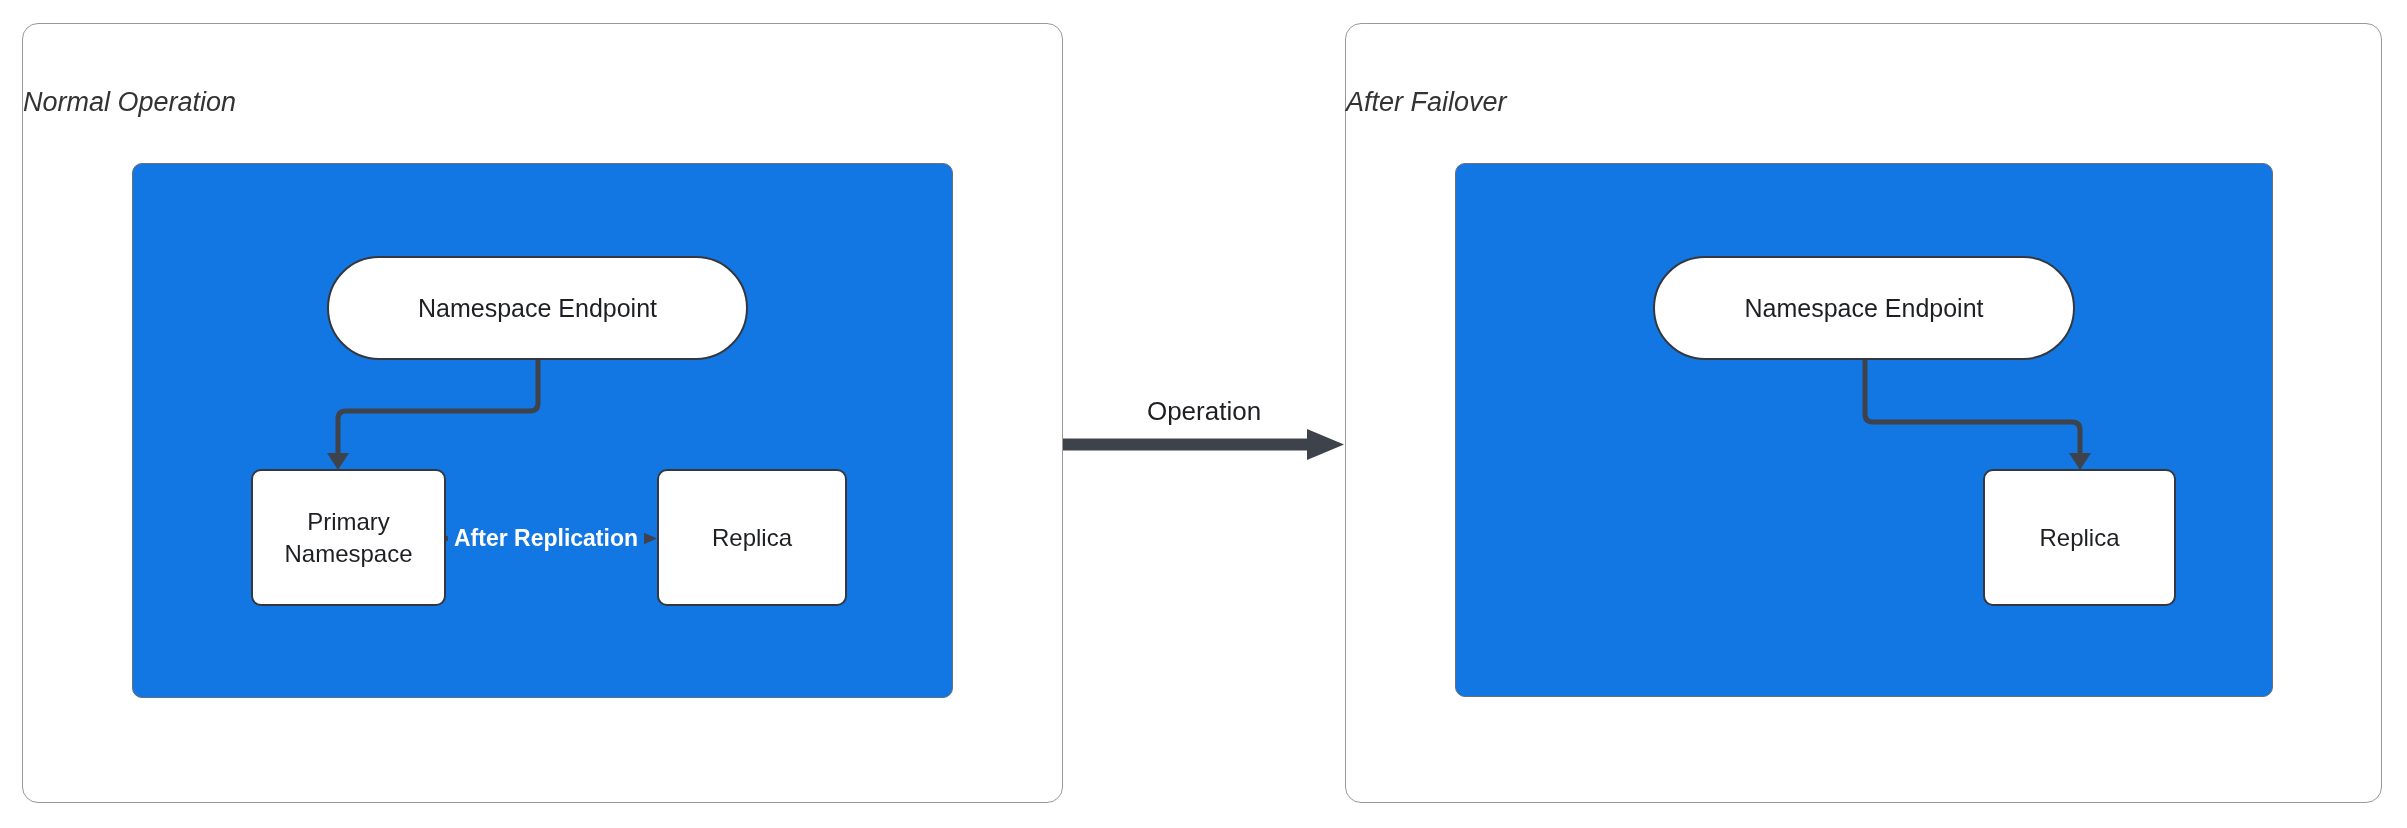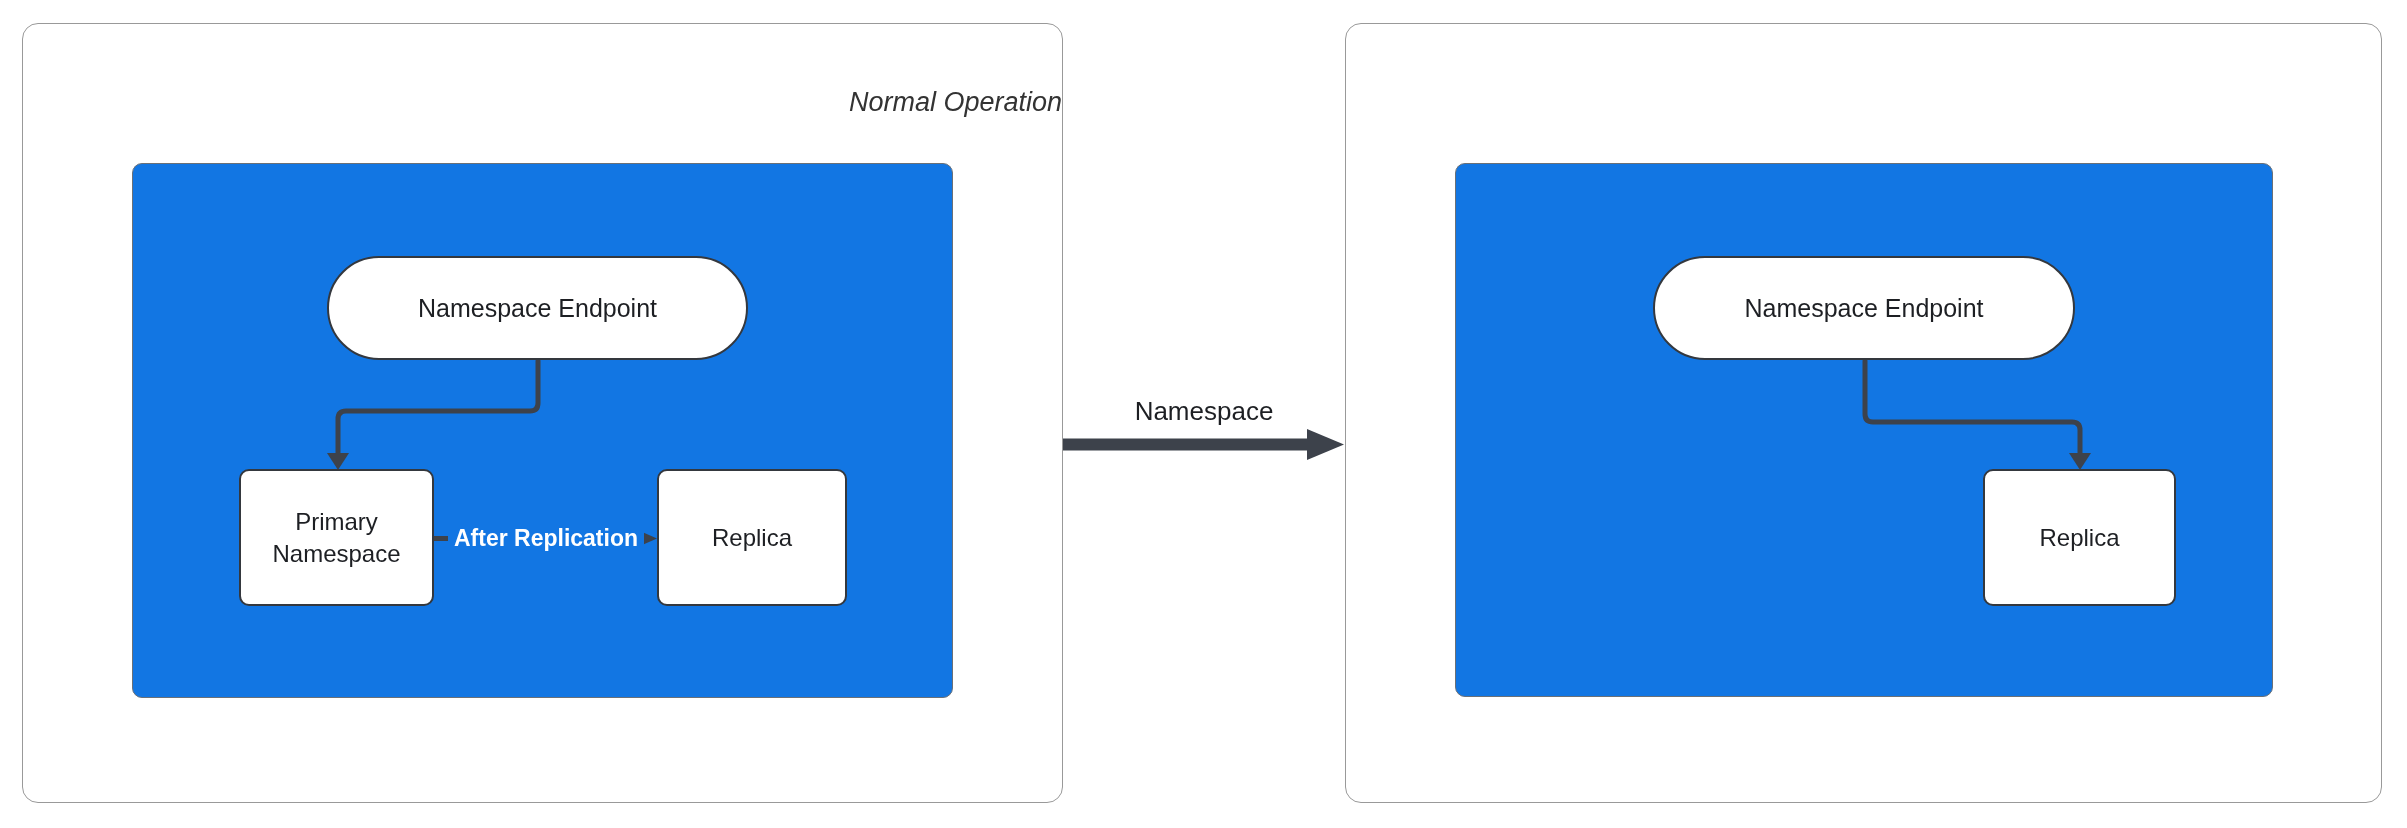--- a/index.html
+++ b/index.html
@@ -38,21 +38,21 @@
     border-radius: 16px;
     box-sizing: border-box;
   }
   .panel.left  { left: 22px;   width: 1041px; }
   .panel.right { left: 1345px; width: 1037px; }
   .panel-title {
     position: absolute;
     top: 62px;
     left: 0;
     width: 100%;
-    text-align: right;
+    text-align: left;
     font-style: italic;
     font-size: 27px;
     line-height: 32px;
     color: var(--title-color);
   }
   .cluster {
     position: absolute;
     top: 139px;
     left: 109px;
     background: var(--container-fill);
@@ -148,41 +148,42 @@
         <polygon class="fill-edge" points="194,289 216,289 205,306"></polygon>
 
         <path class="stroke-edge" stroke-width="5" stroke-linecap="round" d="M301 374.5 L502 374.5"></path>
         <polygon class="fill-edge" points="500,364 524,374.5 500,385"></polygon>
       </svg>
 
       <div class="node stadium" style="left:194px; top:92px; width:421px;">
         <span>Namespace Endpoint</span>
       </div>
 
-      <div class="node rect" style="left:106px;">
+      <div class="node rect" style="left:118px;">
         <span>Primary Namespace</span>
       </div>
 
       <div class="node rect" style="left:524px; width:190px;">
         <span>Replica</span>
       </div>
 
       <div class="edge-label-wrap" style="left:301px; top:359px; width:224px;">
         <span class="edge-label">After Replication</span>
       </div>
     </div>
   </div>
 
-  <div id="failover-label">Namespace</div>
+  <div id="failover-label">Operation</div>
   <svg id="failover-arrow" width="282" height="36" viewBox="0 0 282 36">
     <line class="stroke-edge" x1="0" y1="17.5" x2="246" y2="17.5" stroke-width="12"></line>
     <polygon class="fill-edge" points="244,2 281,17.5 244,33"></polygon>
   </svg>
 
   <div class="panel right">
+    <div class="panel-title">After Failover</div>
 
     <div class="cluster right">
       <svg class="edges-svg" width="818" height="534" viewBox="0 0 818 534">
 
         <path class="stroke-edge" stroke-width="5" stroke-linecap="round" d="M409 197 L409 250 Q409 258 417 258 L616 258 Q624 258 624 266 L624 290"></path>
         <polygon class="fill-edge" points="613,289 635,289 624,306"></polygon>
       </svg>
 
       <div class="node stadium" style="left:197px; top:92px; width:422px;">
         <span>Namespace Endpoint</span>

